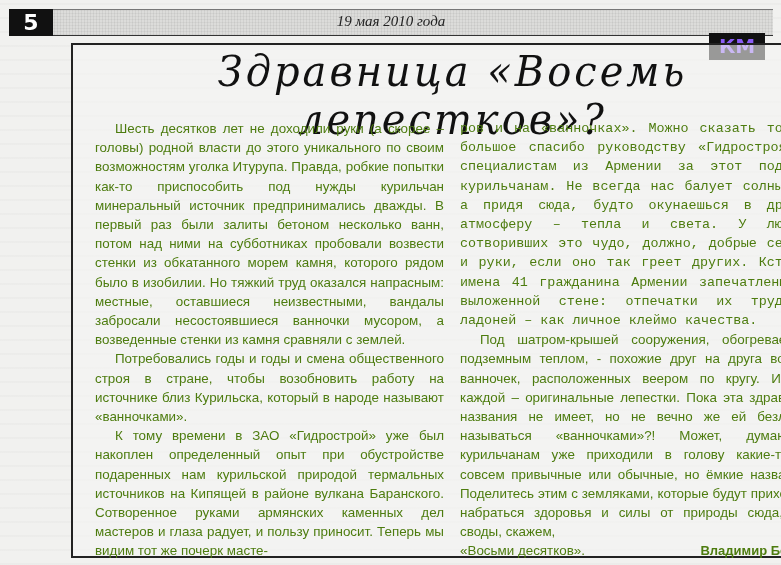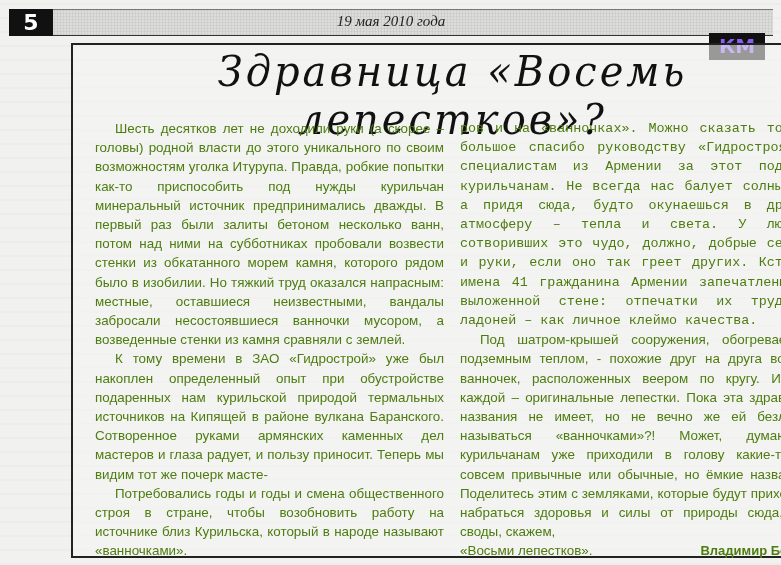--- a/index.html
+++ b/index.html
@@ -82,26 +82,26 @@
   <div class="page-num">5</div>
   <div class="date">19 мая 2010 года</div>
   <div class="logo">КМ</div>
 </div>
 
 <div class="frame">
   <div class="title">Здравница «Восемь лепестков»?</div>
 
   <div class="col left">
     <p>Шесть десятков лет не доходили руки (а скорее – головы) родной власти до этого уникального по своим возможностям уголка Итурупа. Правда, робкие попытки как-то приспособить под нужды курильчан минеральный источник предпринимались дважды. В первый раз были залиты бетоном несколько ванн, потом над ними на субботниках пробовали возвести стенки из обкатанного морем камня, которого рядом было в изобилии. Но тяжкий труд оказался напрасным: местные, оставшиеся неизвестными, вандалы забросали несостоявшиеся ванночки мусором, а возведенные стенки из камня сравняли с землей.</p>
+    <p>Потребовались годы и годы и смена общественного строя в стране, чтобы возобновить работу на источнике близ Курильска, который в народе называют «ванночками».</p>
     <p>К тому времени в ЗАО «Гидрострой» уже был накоплен определенный опыт при обустройстве подаренных нам курильской природой термальных источников на Кипящей в районе вулкана Баранского. Сотворенное руками армянских каменных дел мастеров и глаза радует, и пользу приносит. Теперь мы видим тот же почерк масте-</p>
-    <p>Потребовались годы и годы и смена общественного строя в стране, чтобы возобновить работу на источнике близ Курильска, который в народе называют «ванночками».</p>
   </div>
 
   <div class="col right">
     <p class="cont">ров и на «ванночках». Можно сказать только большое спасибо руководству «Гидростроя» и специалистам из Армении за этот подарок курильчанам. Не всегда нас балует солнышко, а придя сюда, будто окунаешься в другую атмосферу – тепла и света. У людей, сотворивших это чудо, должно, добрые сердца и руки, если оно так греет других. Кстати, имена 41 гражданина Армении запечатлены на выложенной стене: отпечатки их трудовых ладоней – как личное клеймо качества.</p>
     <p>Под шатром-крышей сооружения, обогреваемого подземным теплом, - похожие друг на друга восемь ванночек, расположенных веером по кругу. И над каждой – оригинальные лепестки. Пока эта здравница названия не имеет, но не вечно же ей безлично называться «ванночками»?! Может, думающим курильчанам уже приходили в голову какие-то не совсем привычные или обычные, но ёмкие названия? Поделитесь этим с земляками, которые будут приходить набраться здоровья и силы от природы сюда, под своды, скажем,</p>
     <div class="sig-line">
-      <span class="tail">«Восьми лепестков».</span>
+      <span class="tail">«Восьми десятков».</span>
       <span class="signature">Владимир Белин.</span>
     </div>
     <div class="signature">Теперь Уральский.</div>
   </div>
 </div>
 
 </body></html>

